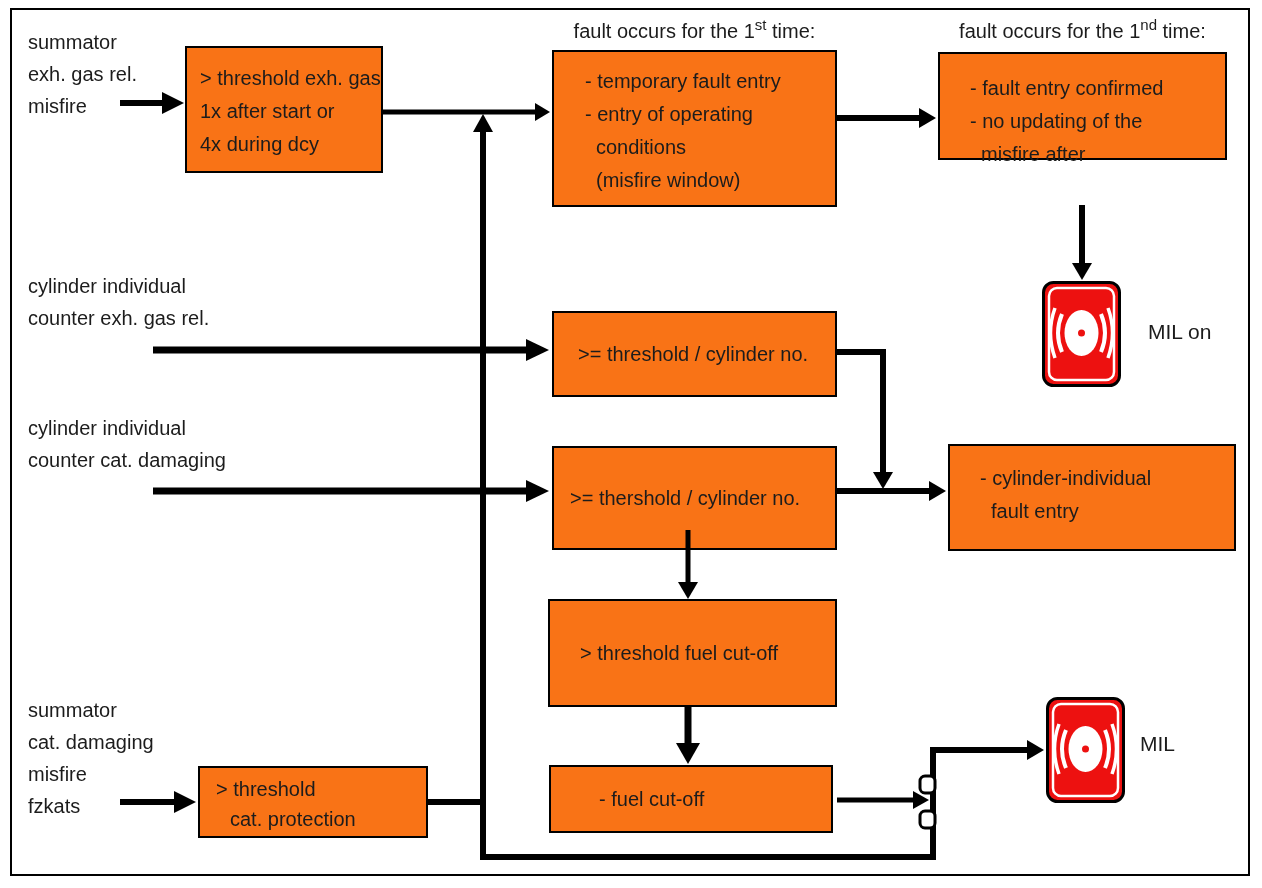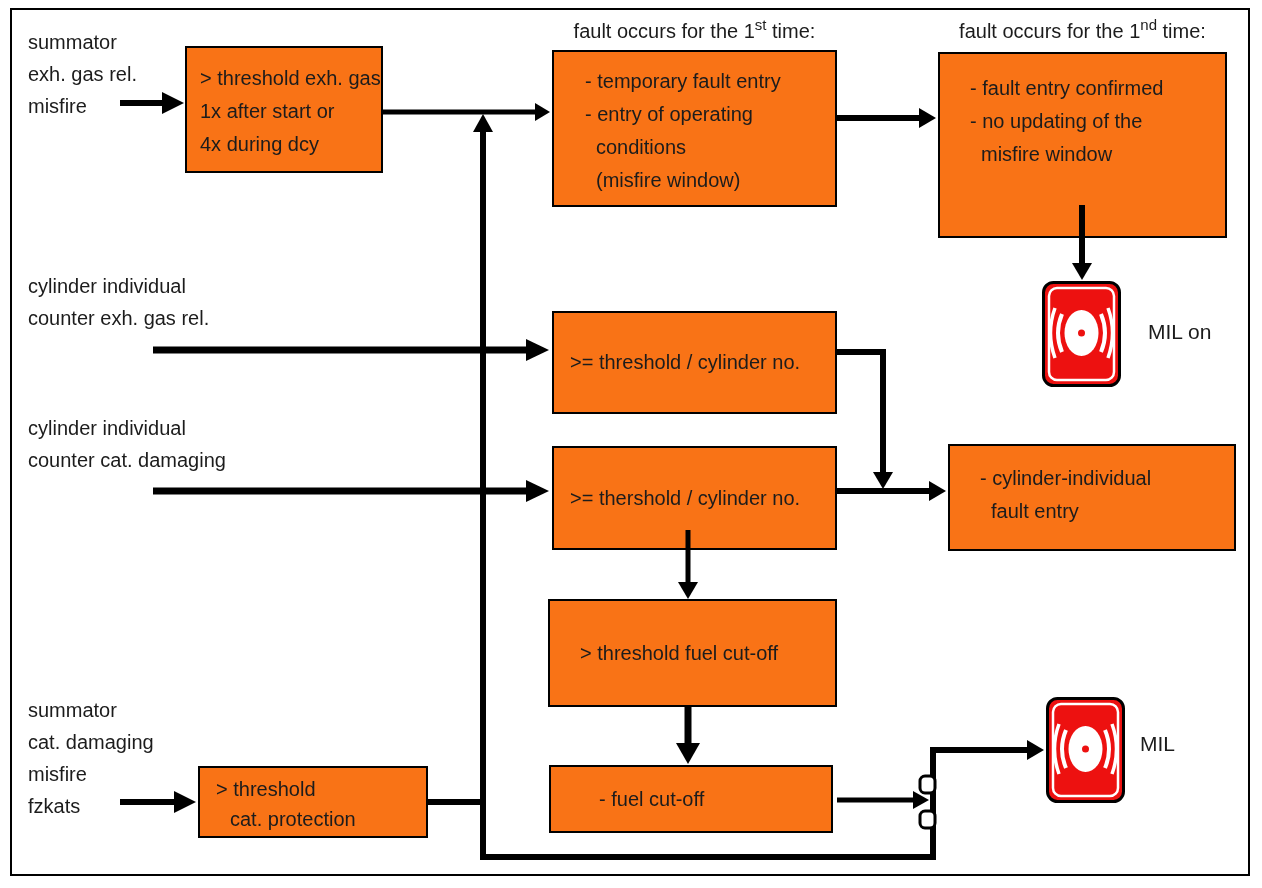--- a/index.html
+++ b/index.html
@@ -150,27 +150,27 @@
     <div class="ln">4x during dcy</div>
   </div>
 
   <div class="box" style="left:552px;top:50px;width:285px;height:157px;padding:13px 0 0 31px;">
     <div class="ln">- temporary fault entry</div>
     <div class="ln">- entry of operating</div>
     <div class="ln indent">conditions</div>
     <div class="ln indent">(misfire window)</div>
   </div>
 
-  <div class="box" style="left:938px;top:52px;width:289px;height:186px;padding:18px 0 0 30px;">
+  <div class="box" style="left:938px;top:52px;width:289px;height:108px;padding:18px 0 0 30px;">
     <div class="ln">- fault entry confirmed</div>
     <div class="ln">- no updating of the</div>
-    <div class="ln indent">misfire window</div>
-  </div>
-
-  <div class="box vcenter" style="left:552px;top:311px;width:285px;height:103px;padding-left:16px;align-items:center;">
+    <div class="ln indent">misfire after</div>
+  </div>
+
+  <div class="box vcenter" style="left:552px;top:311px;width:285px;height:86px;padding-left:24px;align-items:center;">
     <span>&gt;= threshold / cylinder no.</span>
   </div>
 
   <div class="box vcenter" style="left:552px;top:446px;width:285px;height:104px;padding-left:16px;">
     <span>&gt;= thershold / cylinder no.</span>
   </div>
 
   <div class="box" style="left:948px;top:444px;width:288px;height:107px;padding:16px 0 0 30px;line-height:34px;">
     <div class="ln">- cylinder-individual</div>
     <div class="ln indent">fault entry</div>

